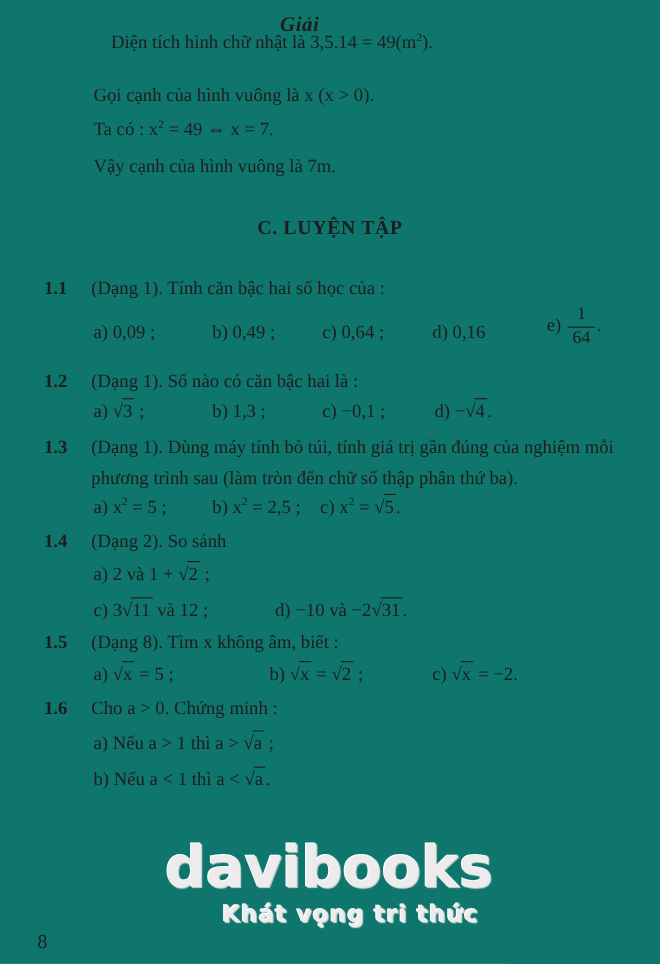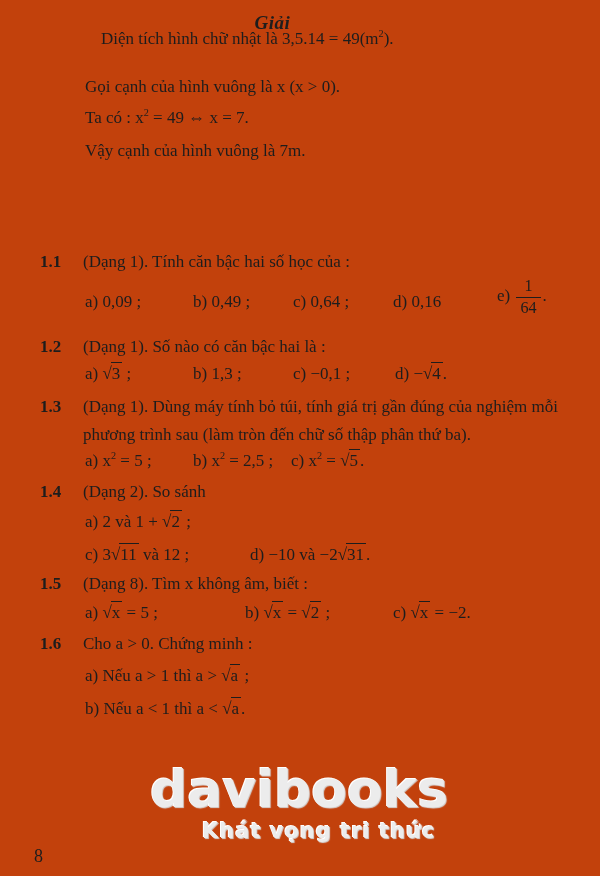--- a/index.html
+++ b/index.html
@@ -1,21 +1,21 @@
 <!DOCTYPE html>
 <html><head>
 <meta charset="utf-8">
 <style>
   html,body { margin:0; padding:0; }
   body { background:#888; }
   .page {
     position:relative;
     width:600px; height:876px;
     margin:0 auto;
-    background:#c2410c;
+    background:#0f766e;
     font-family:"Liberation Serif", serif;
     font-size:17px;
     color:#1d1d1d;
     overflow:hidden;
   }
   .abs { position:absolute; white-space:nowrap; line-height:1.25; }
   .giai {
     font-weight:bold; font-style:italic; font-size:19px;
     text-align:center; letter-spacing:.5px;
   }
@@ -56,20 +56,21 @@
 
 <div class="page">
 
   <div class="abs giai" style="left:0; top:11px; width:545px;">Giải</div>
 
   <div class="abs" style="left:85px; top:28px;margin-left:16px;">Diện tích hình chữ nhật là 3,5.14 = 49(m<sup>2</sup>).</div>
   <div class="abs" style="left:85px; top:76px;">Gọi cạnh của hình vuông là x (x &gt; 0).</div>
   <div class="abs" style="left:85px; top:107px;">Ta có : x<sup>2</sup> = 49 ⇔ x = 7.</div>
   <div class="abs" style="left:85px; top:140px;">Vậy cạnh của hình vuông là 7m.</div>
 
+  <div class="abs section-heading" style="left:0; top:196px; width:600px;">C. LUYỆN TẬP</div>
 
   <div class="abs ex-num" style="left:40px; top:251px;">1.1</div>
   <div class="abs" style="left:83px; top:251px;">(Dạng 1). Tính căn bậc hai số học của :</div>
   <div class="abs" style="left:85px; top:291px;">a) 0,09 ;</div>
   <div class="abs" style="left:193px; top:291px;">b) 0,49 ;</div>
   <div class="abs" style="left:293px; top:291px;">c) 0,64 ;</div>
   <div class="abs" style="left:393px; top:291px;">d) 0,16</div>
   <div class="abs" style="left:497px; top:277px;">e) <span class="fr"><span class="fn">1</span><span class="fd">64</span></span>.</div>
 
   <div class="abs ex-num" style="left:40px; top:336px;">1.2</div>

